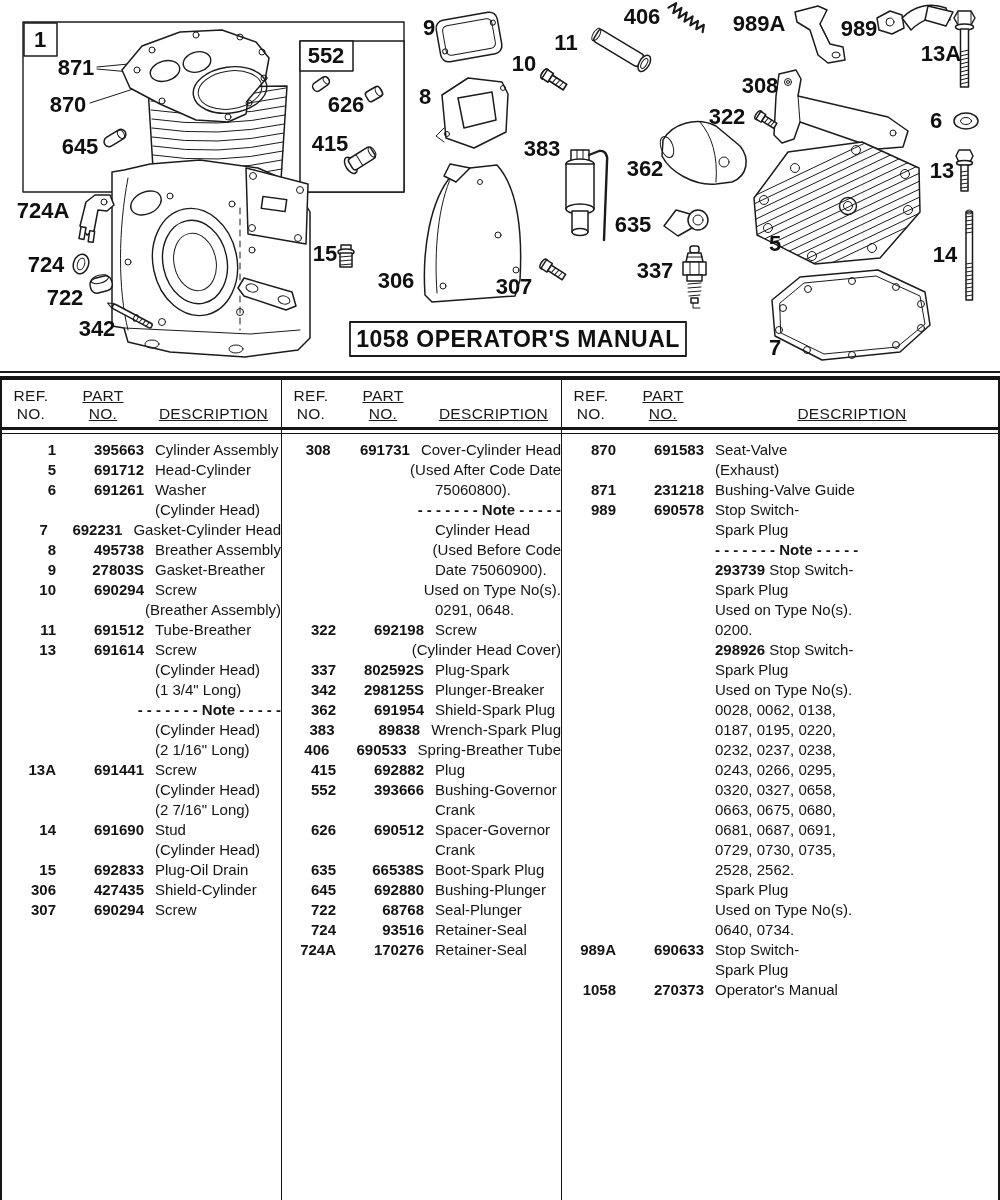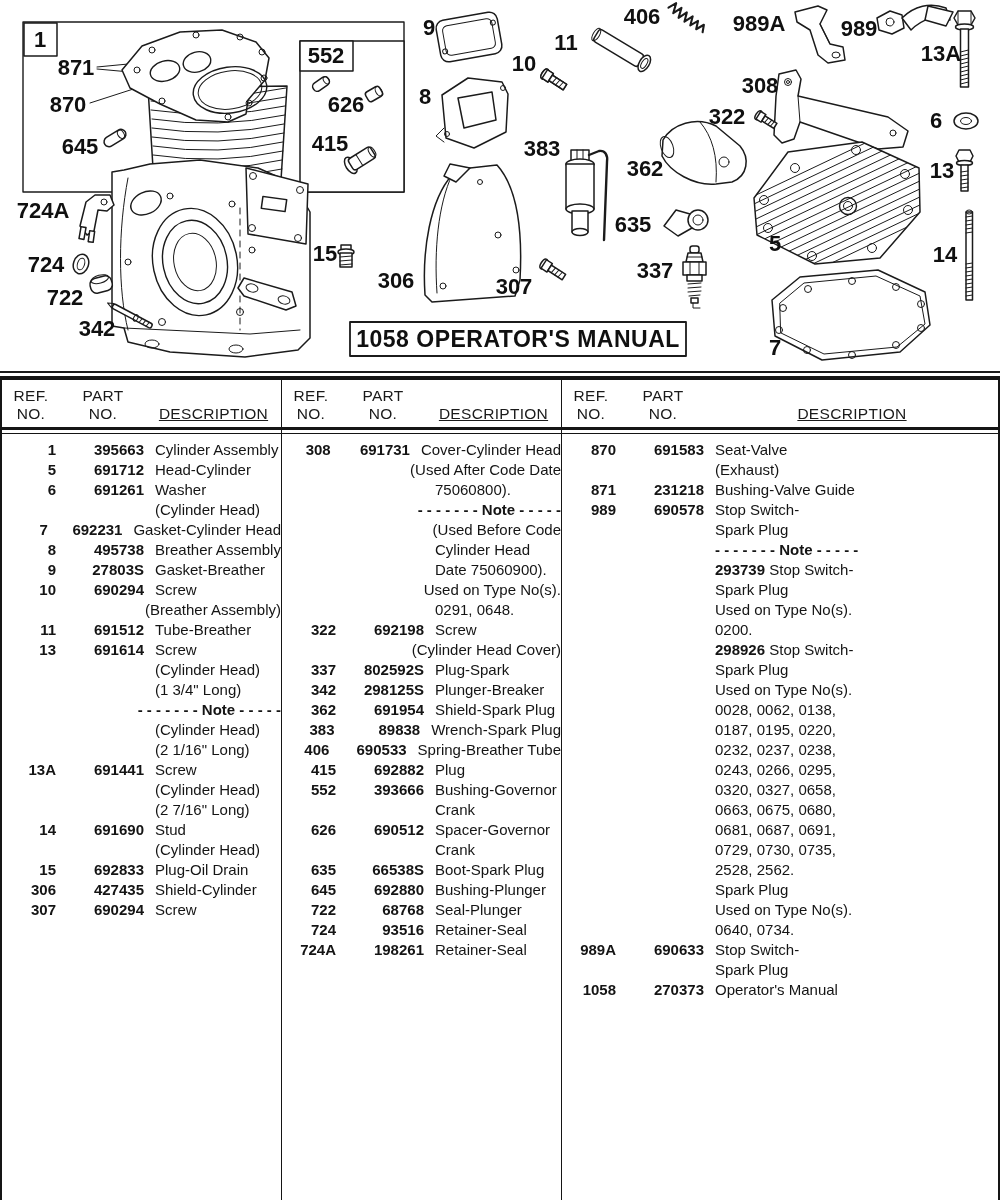--- a/index.html
+++ b/index.html
@@ -23,21 +23,21 @@
          border-top:4px solid #151515;border-left:2px solid #151515;border-right:2px solid #151515;}
   .tcol{width:280px;box-sizing:border-box;display:flex;flex-direction:column;}
   .tcol.c0,.tcol.c1{border-right:1.6px solid #151515;}
   .tcol.c2{flex:1;}
   .thead{display:flex;align-items:flex-end;height:41px;padding:2px 0 4px 0;
          border-bottom:3.5px solid #151515;}
   .hrule{height:3px;border-bottom:1.4px solid #151515;}
   .hc{text-align:center;font-size:15.5px;line-height:18px;letter-spacing:.3px;color:#1a1a1a;}
   .hc span{display:block;}
   .hc-ref{width:58px;}
-  .hc-part{width:86px;}
+  .hc-part{width:86px;text-decoration:underline;}
   .hc-desc{flex:1;text-decoration:underline;}
   .bcol{padding-top:6px;}
   .trow{display:flex;height:20px;line-height:20px;font-size:15px;white-space:nowrap;}
   .c-ref{width:54px;text-align:right;font-weight:bold;}
   .c-part{width:88px;text-align:right;font-weight:bold;}
   .c-desc{margin-left:11px;}
   .c-desc b{font-weight:bold;}
 </style>
 </head>
 <body>
@@ -546,26 +546,26 @@
               <span class="c-desc">75060800).</span>
             </div>
             <div class="trow">
               <span class="c-ref"></span>
               <span class="c-part"></span>
               <span class="c-desc"><b>- - - - - - - Note - - - - -</b></span>
             </div>
             <div class="trow">
               <span class="c-ref"></span>
               <span class="c-part"></span>
+              <span class="c-desc">Cylinder Head</span>
+            </div>
+            <div class="trow">
+              <span class="c-ref"></span>
+              <span class="c-part"></span>
               <span class="c-desc">(Used Before Code</span>
-            </div>
-            <div class="trow">
-              <span class="c-ref"></span>
-              <span class="c-part"></span>
-              <span class="c-desc">Cylinder Head</span>
             </div>
             <div class="trow">
               <span class="c-ref"></span>
               <span class="c-part"></span>
               <span class="c-desc">Date 75060900).</span>
             </div>
             <div class="trow">
               <span class="c-ref"></span>
               <span class="c-part"></span>
               <span class="c-desc">Used on Type No(s).</span>
@@ -650,21 +650,21 @@
               <span class="c-part">68768</span>
               <span class="c-desc">Seal-Plunger</span>
             </div>
             <div class="trow">
               <span class="c-ref">724</span>
               <span class="c-part">93516</span>
               <span class="c-desc">Retainer-Seal</span>
             </div>
             <div class="trow">
               <span class="c-ref">724A</span>
-              <span class="c-part">198261</span>
+              <span class="c-part">170276</span>
               <span class="c-desc">Retainer-Seal</span>
             </div>
           </div>
       </div>
 
       <div class="tcol c2">
         <div class="thead">
           <div class="hc hc-ref">
             <span>REF.</span>
               <span>NO.</span>

